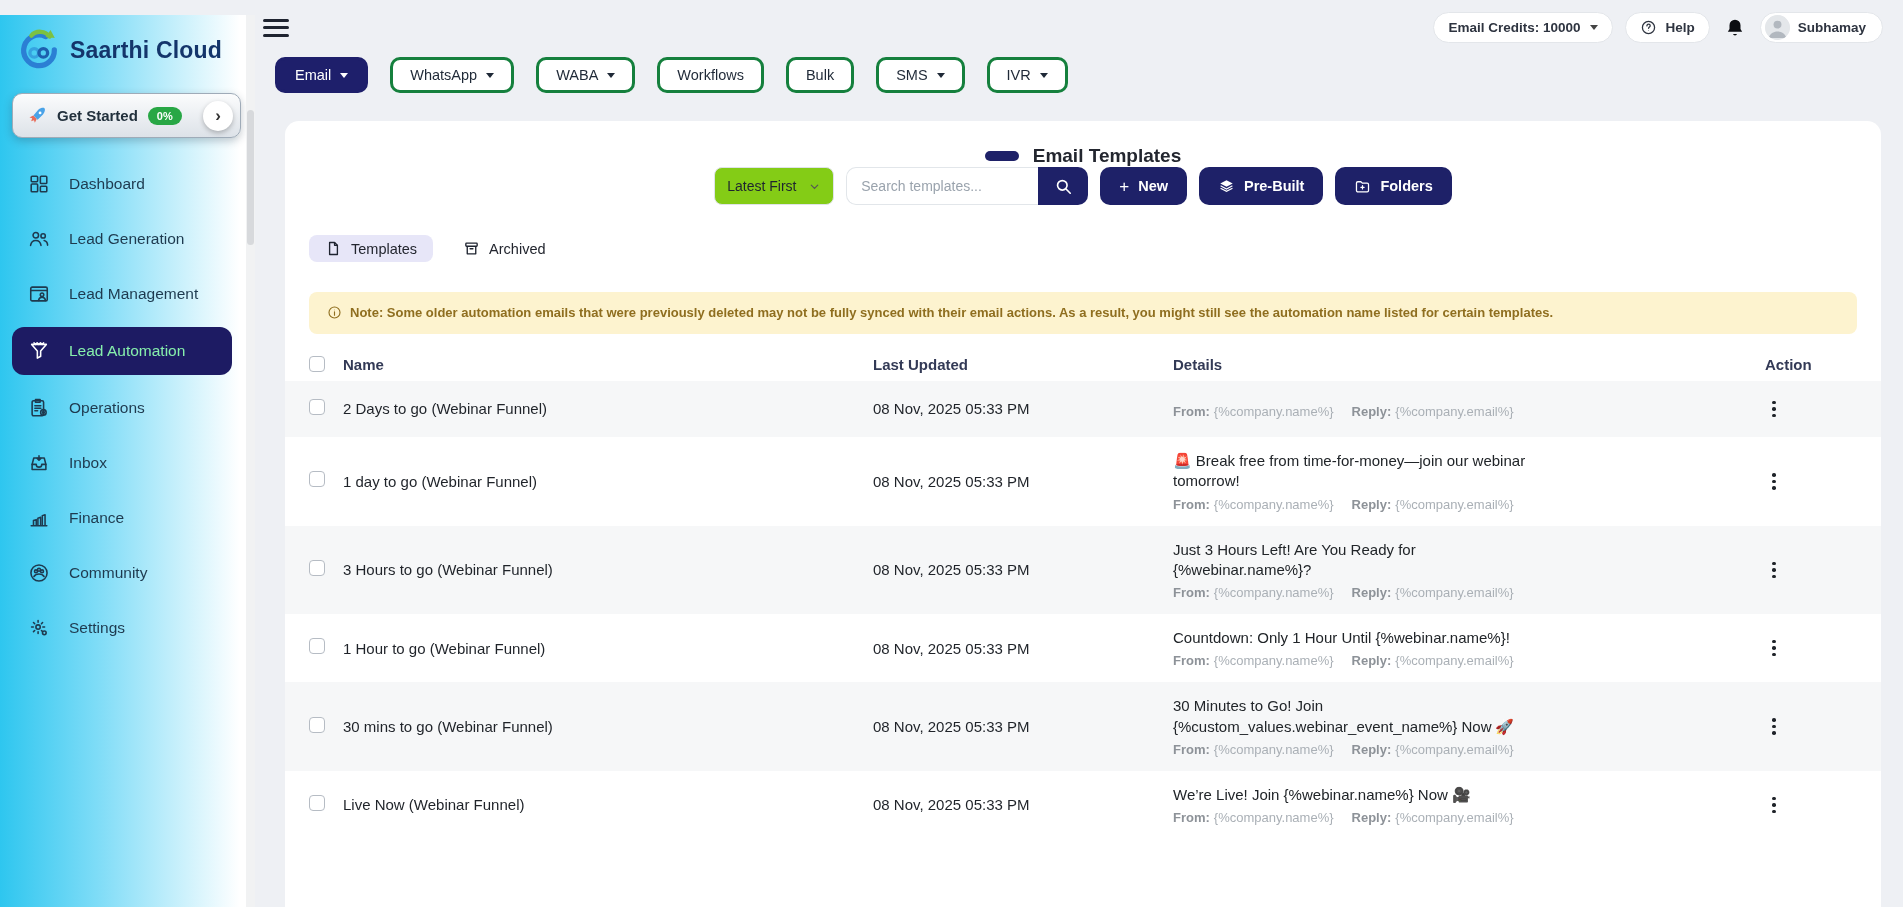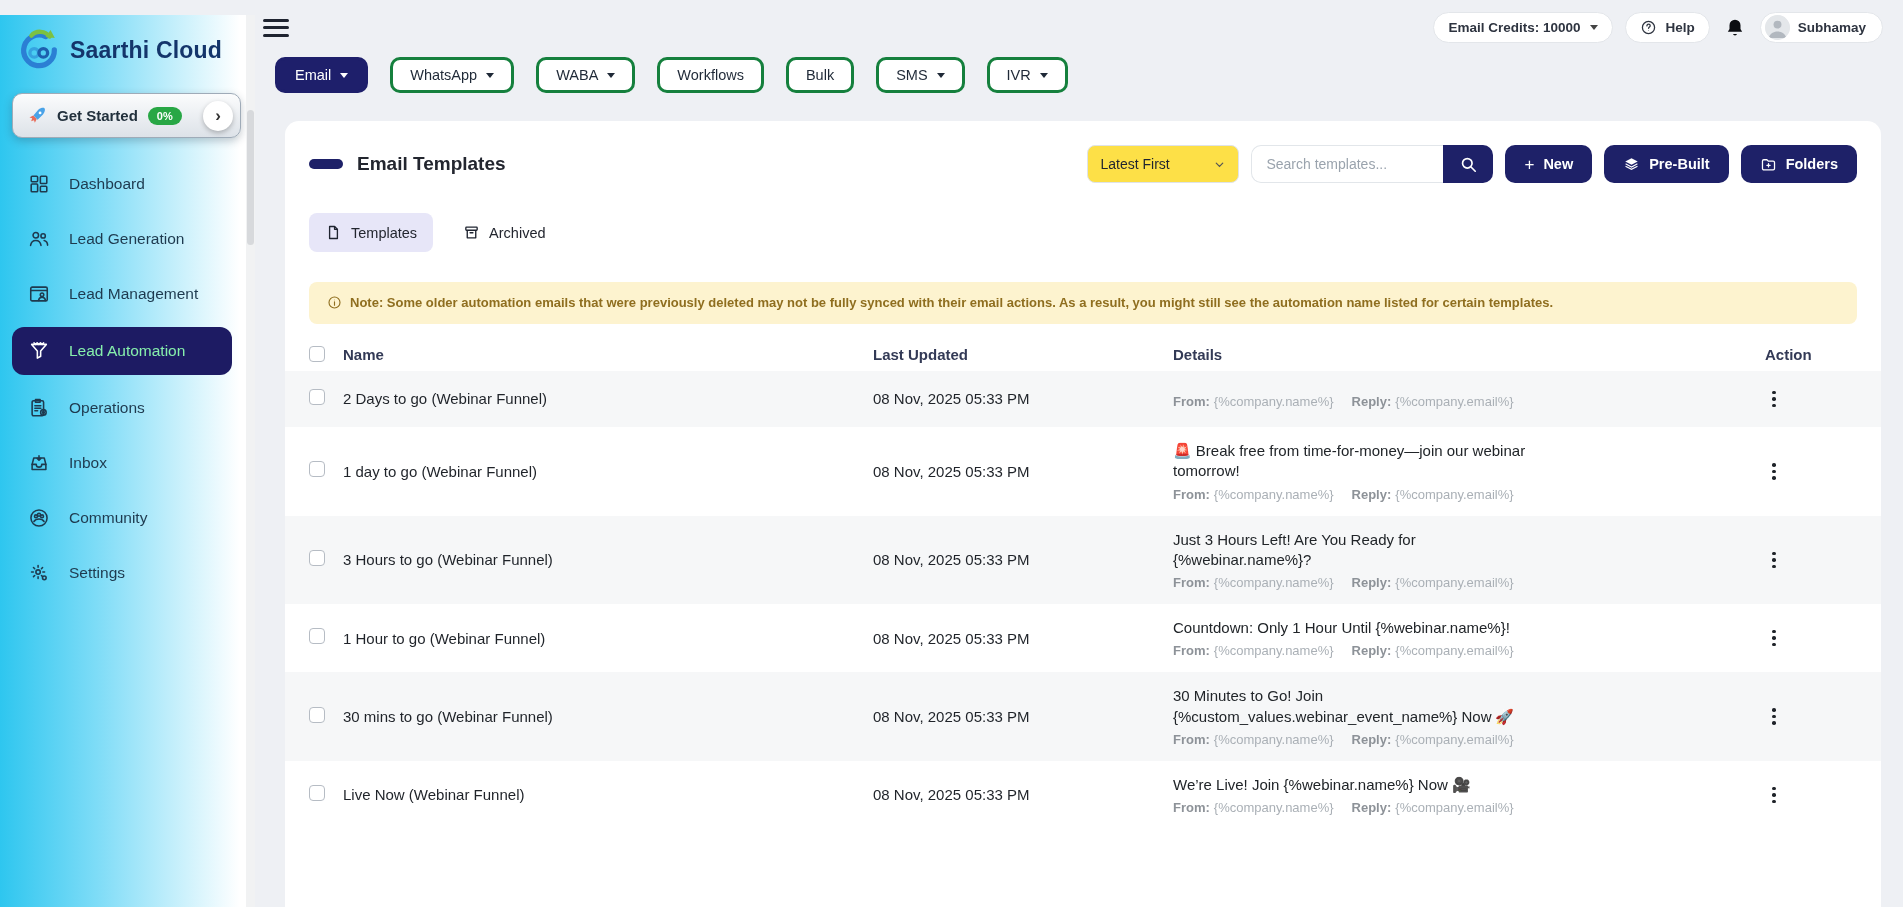--- a/index.html
+++ b/index.html
@@ -64,48 +64,48 @@
   .nav-tabs { display:flex; gap:22px; padding:6px 0 0 20px; }
   .nav-pill {
     height:36px; padding:0 17px; border-radius:10px; border:3px solid #15803d;
     background:#fff; display:inline-flex; align-items:center; gap:9px;
     font-size:14.5px; color:#1f2937; font-family:inherit; cursor:pointer;
   }
   .nav-pill .caret { display:inline-block; width:0; height:0; border-left:4px solid transparent; border-right:4px solid transparent; border-top:5px solid currentColor; }
   .nav-pill.active { background:#1e1f6b; border-color:#1e1f6b; color:#fff; }
 
   .card { margin:28px 22px 0 30px; background:#fff; border-radius:14px; min-height:900px; }
-  .card-head { display:flex; justify-content:space-between; align-items:center; padding:24px 24px 0; }
+  .card-head { display:flex; justify-content:space-between; align-items:center; padding:24px 16px 0;flex-direction:column; }
   .title-wrap { display:flex; align-items:center; gap:14px; }
   .title-dash { width:34px; height:10px; border-radius:6px; background:#1e2168; }
   .page-title { font-size:19px; font-weight:700; color:#23262f; margin:0; }
   .controls { display:flex; align-items:center; gap:12px; }
   .select {
-    width:152px; height:38px; border:1px solid #dfe3e8; border-radius:8px; background:#fde047;
+    width:120px; height:38px; border:1px solid #dfe3e8; border-radius:8px; background:#84cc16;
     display:flex; align-items:center; justify-content:space-between; padding:0 12px;
     font-size:14px; color:#1f2430; cursor:pointer;
   }
   .search-group { display:flex; }
   .search-input {
     width:192px; height:38px; border:1px solid #e2e6ea; border-right:none;
     border-radius:10px 0 0 10px; padding:0 14px; font-size:14px; color:#333;
     outline:none; font-family:inherit;
   }
   .search-input::placeholder { color:#9aa3ad; }
   .search-btn { width:50px; height:38px; background:#1e2168; border:none; border-radius:0 10px 10px 0; display:flex; align-items:center; justify-content:center; cursor:pointer; }
   .btn-navy {
     height:38px; background:#1e2168; color:#fff; border:none; border-radius:10px;
     display:inline-flex; align-items:center; gap:9px; padding:0 19px;
     font-size:14.5px; font-weight:600; font-family:inherit; cursor:pointer;
   }
   .plus-glyph { font-size:17px; font-weight:400; line-height:1; }
 
   .view-tabs { display:flex; align-items:center; gap:14px; padding:30px 24px 0; }
   .vtab {
-    display:inline-flex; align-items:center; gap:9px; padding:11px 16px; border-radius:8px;
+    display:inline-flex; align-items:center; gap:9px; padding:5px 16px; border-radius:8px;
     font-size:14.5px; color:#23262f; background:transparent; border:none; font-family:inherit; cursor:pointer;text-align:right;
   }
   .vtab.active { background:#e7e6f8; }
 
   .note {
     margin:30px 24px 0; background:#fdf3cf; border-radius:8px; padding:12px 18px;
     display:flex; gap:8px; align-items:flex-start;
     font-size:13px; font-weight:600; color:#8f6e1f; line-height:1.35;
   }
   .note .icon { flex:0 0 auto; margin-top:1px; }
@@ -214,20 +214,31 @@
         </div>
         <div class="side-item">
           <span class="icon">
             <svg width="22" height="22" viewBox="0 0 24 24" fill="none" stroke="currentColor" stroke-width="1.7" stroke-linecap="round" stroke-linejoin="round">
               <path d="M4.5 13.5l1.8-7h11.4l1.8 7V19H4.5v-5.5z"></path>
               <path d="M4.5 13.5H9c0 1.7 1.3 3 3 3s3-1.3 3-3h4.5"></path>
               <path d="M12 4.2v4.6M10 6.9l2 2 2-2"></path>
             </svg>
           </span>
           <span>Inbox</span>
+        </div>
+        <div class="side-item">
+          <span class="icon">
+            <svg width="22" height="22" viewBox="0 0 24 24" fill="none" stroke="currentColor" stroke-width="1.7" stroke-linecap="round" stroke-linejoin="round">
+              <path d="M3.5 20.5h17"></path>
+              <path d="M6 20v-5.2l3-1V20"></path>
+              <path d="M10.8 20v-7.8l3-1V20"></path>
+              <path d="M15.6 20V9.4l3-1V20"></path>
+            </svg>
+          </span>
+          <span>Finance</span>
         </div>
         <div class="side-item">
           <span class="icon">
             <svg width="22" height="22" viewBox="0 0 24 24" fill="none" stroke="currentColor" stroke-width="1.7" stroke-linecap="round" stroke-linejoin="round">
               <circle cx="12" cy="12" r="8.8"></circle>
               <circle cx="8.7" cy="10.2" r="1.6"></circle>
               <circle cx="15.3" cy="10.2" r="1.6"></circle>
               <circle cx="12" cy="8.4" r="1.6"></circle>
               <path d="M6.5 15.8c1.2-1.8 3.2-2.7 5.5-2.7s4.3.9 5.5 2.7"></path>
             </svg>

